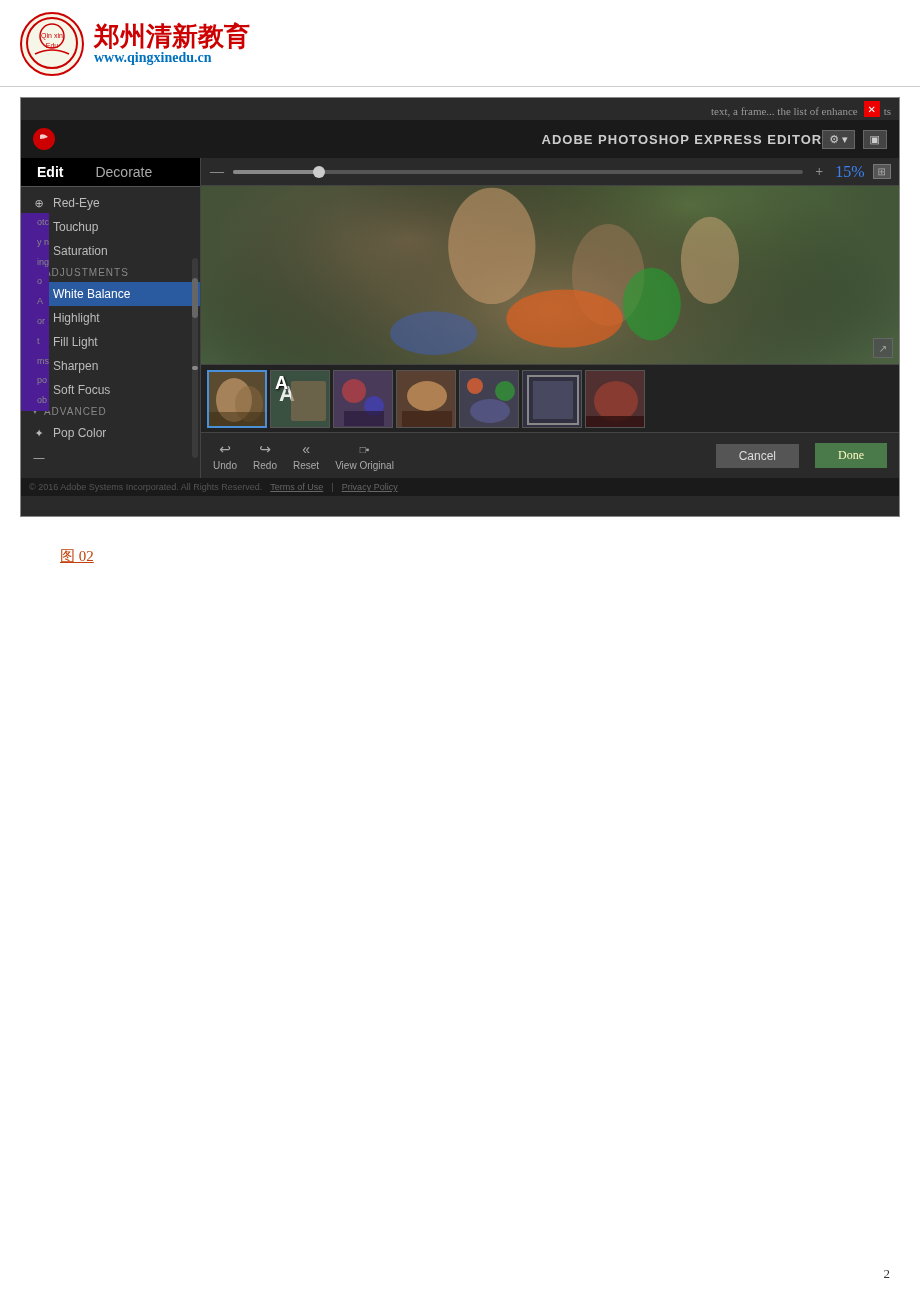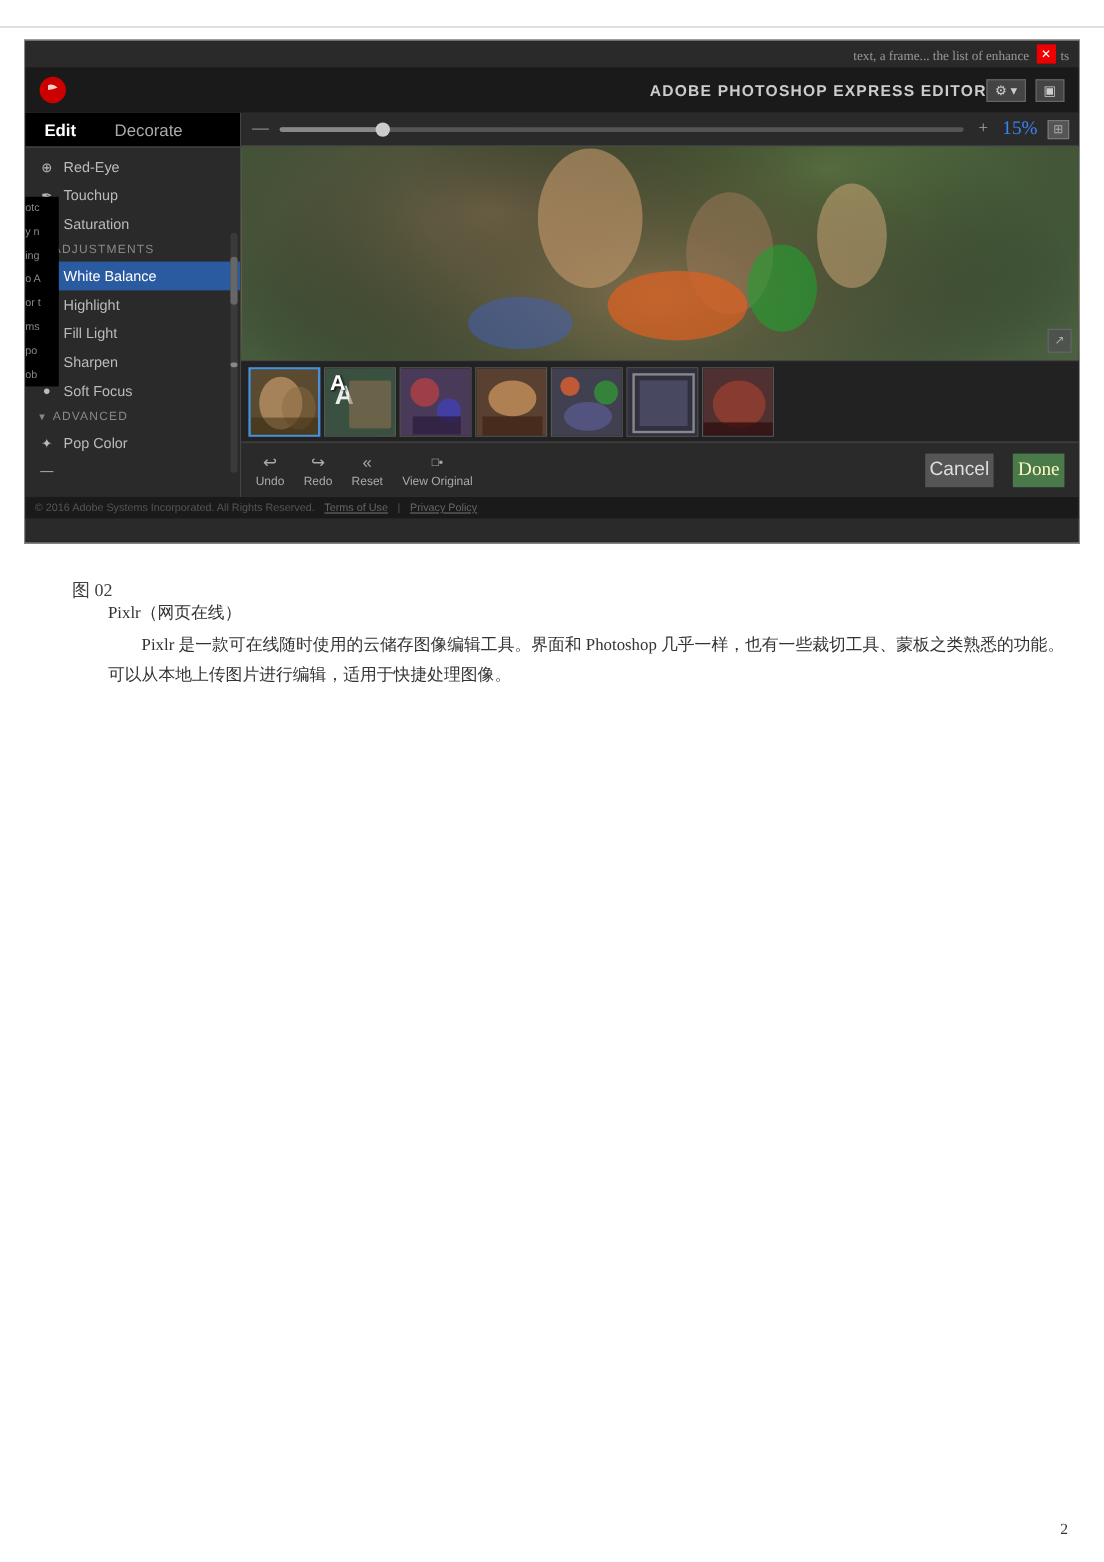--- a/index.html
+++ b/index.html
@@ -382,22 +382,22 @@
     }
     .ps-ctrl-icon {
       width: 24px;
       height: 18px;
       display: flex;
       align-items: center;
       justify-content: center;
       font-size: 14px;
     }
     .ps-action-btn {
-      padding: 5px 4px;
-      font-size: 16px;
+      padding: 5px 23px;
+      font-size: 12px;
       cursor: pointer;
       font-family: Arial, sans-serif;
       border: none;
     }
     .ps-cancel-btn {
       background: #555;
       color: #ddd;
     }
     .ps-done-btn {
       background: #4a7a4a;
@@ -423,22 +423,24 @@
       text-decoration: underline;
       cursor: pointer;
     }
 
     
     .content-area {
       padding: 20px 30px 30px 60px;
     }
     .fig-label {
       font-size: 15px;
-      color: #404040;
+      color: #c2410c;
+      margin-bottom: 12px;
       font-weight: normal;
+      text-decoration: underline;
     }
     .content-indent {
       padding-left: 30px;
     }
     .content-subtitle {
       font-size: 14px;
       color: #333;
       margin-bottom: 6px;
     }
     .content-body {
@@ -462,20 +464,37 @@
       display: flex;
       align-items: center;
       gap: 4px;
       flex: 1;
     }
   </style>
 </head>
 <body>
 
 <div class="header">
+  <div class="logo-area">
+    <div class="logo-circle">
+      <div class="logo-inner">
+        <svg width="54" height="54" viewBox="0 0 54 54">
+          <circle cx="27" cy="27" r="25" fill="none" stroke="#c00" stroke-width="2"></circle>
+          <circle cx="27" cy="20" r="12" fill="none" stroke="#c00" stroke-width="1.5"></circle>
+          <path d="M10 38 Q27 30 44 38" fill="none" stroke="#c00" stroke-width="1.5"></path>
+          <text x="27" y="22" text-anchor="middle" font-size="7" fill="#c00" font-family="Arial">Qin xin</text>
+          <text x="27" y="32" text-anchor="middle" font-size="7" fill="#c00" font-family="Arial">Edu</text>
+        </svg>
+      </div>
+    </div>
+    <div class="logo-text-block">
+      <span class="logo-cn">郑州清新教育</span>
+      <span class="logo-url">www.qingxinedu.cn</span>
+    </div>
+  </div>
 </div>
 
 <div class="screenshot-container">
 
   <div class="ps-top-bar">
     <span class="ps-header-text">text, a frame... the list of enhance</span>
     <div class="ps-close-btn">✕</div>
     <span style="color:#999; font-size:11px; margin-left:4px;">ts</span>
   </div>
 
@@ -495,21 +514,21 @@
       <button class="ps-icon-btn">
         <span>▣</span>
       </button>
     </div>
   </div>
 
   <div class="ps-main">
 
     <div class="ps-left-panel">
 
-      <div style="position:absolute; left:0; top:70px; width:28px; background:#000000; color:#888; font-size:9px; font-family:Arial; line-height:2.2; z-index:5; padding-left:0;">
+      <div style="position:absolute; left:0; top:55px; width:28px; background:#4c1d95; color:#888; font-size:9px; font-family:Arial; line-height:2.2; z-index:5; padding-left:16px;">
         <div>otc</div>
         <div>y n</div>
         <div>ing</div>
         <div>o A</div>
         <div>or t</div>
         <div>ms</div>
         <div>po</div>
         <div>ob</div>
       </div>
 
@@ -726,19 +745,15 @@
   <div class="ps-footer">
     <span>© 2016 Adobe Systems Incorporated. All Rights Reserved.</span>
     <span class="ps-footer-link">Terms of Use</span>
     <span>|</span>
     <span class="ps-footer-link">Privacy Policy</span>
   </div>
 </div>
 
 <div class="content-area">
   <p class="fig-label">图 02</p>
-  <div class="content-indent">
-    <p class="content-subtitle">Pixlr（网页在线）</p>
-    <p class="content-body">Pixlr 是一款可在线随时使用的云储存图像编辑工具。界面和 Photoshop 几乎一样，也有一些裁切工具、蒙板之类熟悉的功能。可以从本地上传图片进行编辑，适用于快捷处理图像。</p>
-  </div>
 </div>
 
 <div class="page-number">2</div>
 
 </body></html>

